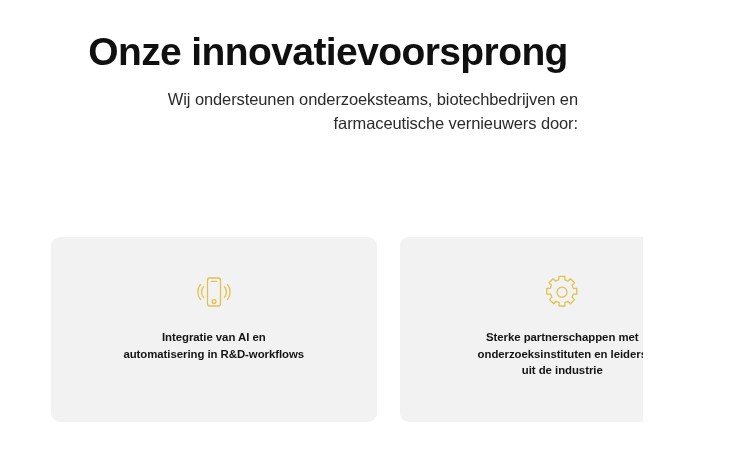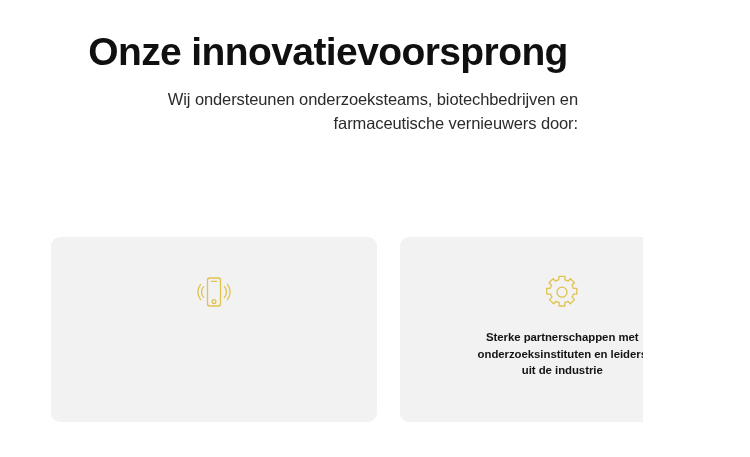--- a/index.html
+++ b/index.html
@@ -113,20 +113,21 @@
         <svg viewBox="0 0 40 40" fill="none" stroke="currentColor" stroke-width="1.3" stroke-linecap="round" stroke-linejoin="round">
           <rect x="13.5" y="6" width="13" height="28" rx="2.2"></rect>
           <line x1="17.4" y1="9.3" x2="22.6" y2="9.3"></line>
           <circle cx="20" cy="29.6" r="1.9"></circle>
           <path d="M9.6 14.6a8 8 0 0 0 0 10.8"></path>
           <path d="M6.6 12.4a12 12 0 0 0 0 15.2"></path>
           <path d="M30.4 14.6a8 8 0 0 1 0 10.8"></path>
           <path d="M33.4 12.4a12 12 0 0 1 0 15.2"></path>
         </svg>
       </span>
+      <div class="card-text">Integratie van AI en automatisering in R&amp;D-workflows</div>
     </div>
 
 
     <div class="card">
       <span class="card-icon">
         <svg viewBox="0 0 40 40" fill="none" stroke="currentColor" stroke-width="1.3" stroke-linecap="round" stroke-linejoin="round">
           <path d="M17.1 4.4h5.8v3.5c1.1.3 2.1.7 3 1.3l2.5-2.5 4.1 4.1-2.5 2.5c.6.9 1 1.9 1.3 3h3.5v5.8h-3.5c-.3 1.1-.7 2.1-1.3 3l2.5 2.5-4.1 4.1-2.5-2.5c-.9.6-1.9 1-3 1.3v3.5h-5.8v-3.5c-1.1-.3-2.1-.7-3-1.3l-2.5 2.5-4.1-4.1 2.5-2.5c-.6-.9-1-1.9-1.3-3H4.7v-5.8h3.5c.3-1.1.7-2.1 1.3-3L7 10.8l4.1-4.1 2.5 2.5c.9-.6 1.9-1 3-1.3z"></path>
           <circle cx="20" cy="20.2" r="5"></circle>
         </svg>
       </span>

